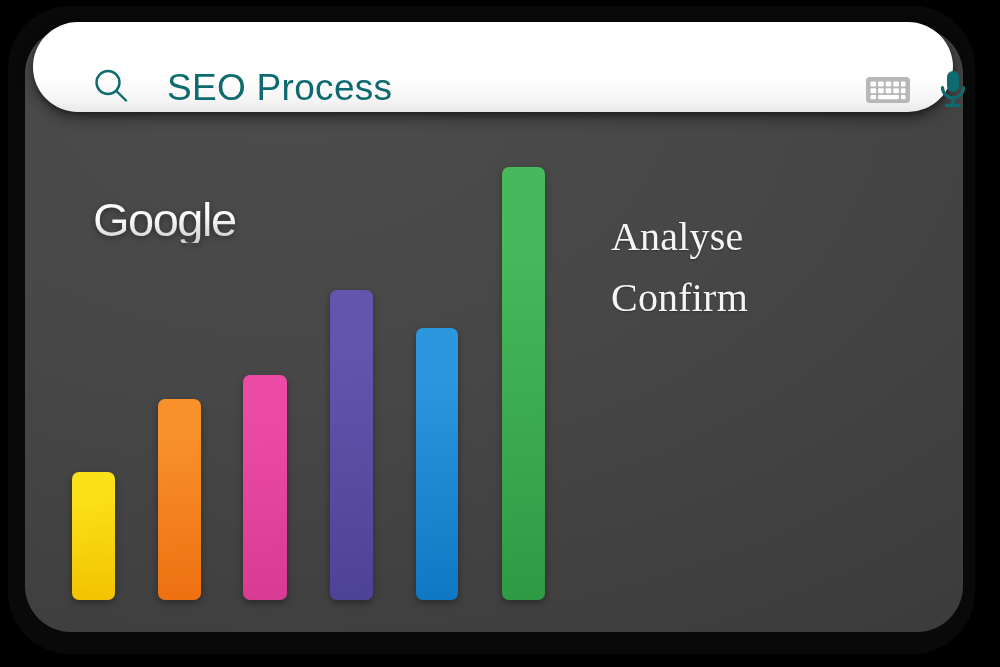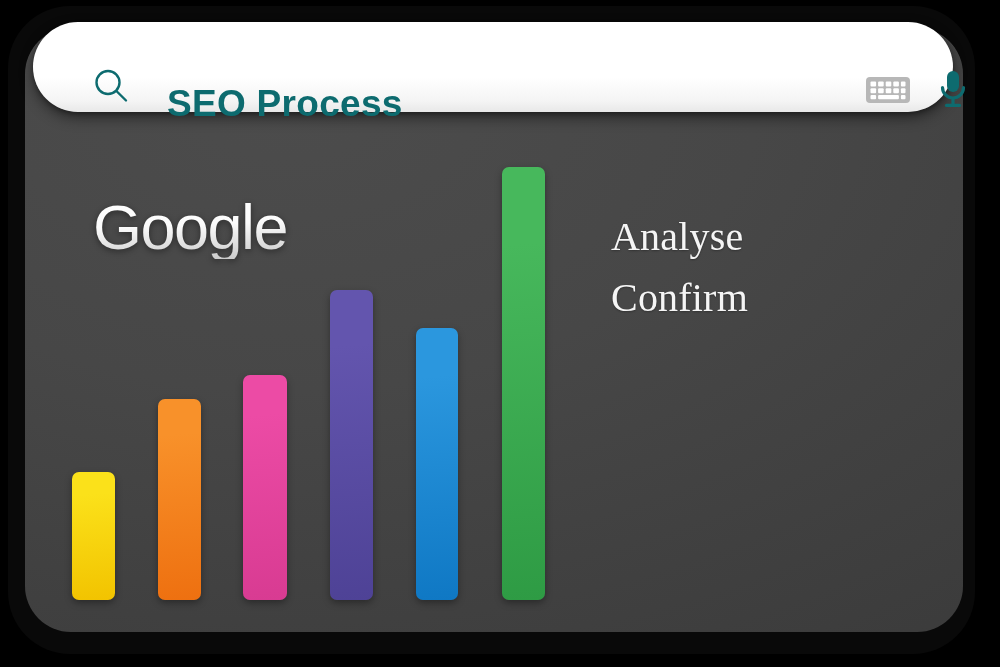--- a/index.html
+++ b/index.html
@@ -66,26 +66,26 @@
     width: 40px;
     height: 40px;
     display: flex;
     align-items: center;
     justify-content: center;
   }
 
   .search-query {
     position: absolute;
     left: 134px;
-    top: 61px;
+    top: 45px;
     font-size: 37px;
     letter-spacing: 0.3px;
     color: #0d6b6f;
     white-space: nowrap;
-    font-weight: 700;
+    font-weight: 400;
   }
 
   .kbd-icon-wrap {
     position: absolute;
     left: 831px;
     top: 50px;
     width: 48px;
     height: 36px;
     display: flex;
     align-items: center;
@@ -101,21 +101,21 @@
     display: flex;
     align-items: center;
     justify-content: center;
   }
 
   
   .google-logo {
     position: absolute;
     left: 68px;
     top: 168px;
-    font-size: 63px;
+    font-size: 47px;
     line-height: 1;
     letter-spacing: -1.5px;
     font-family: "Liberation Sans", sans-serif;
     font-weight: 400;
     background: linear-gradient(178deg, #ffffff 0%, #fbfbfb 46%, #e2e2e2 72%, #c9c9c9 100%);
     -webkit-background-clip: text;
     background-clip: text;
     color: transparent;
     -webkit-text-fill-color: transparent;
     text-shadow: none;

